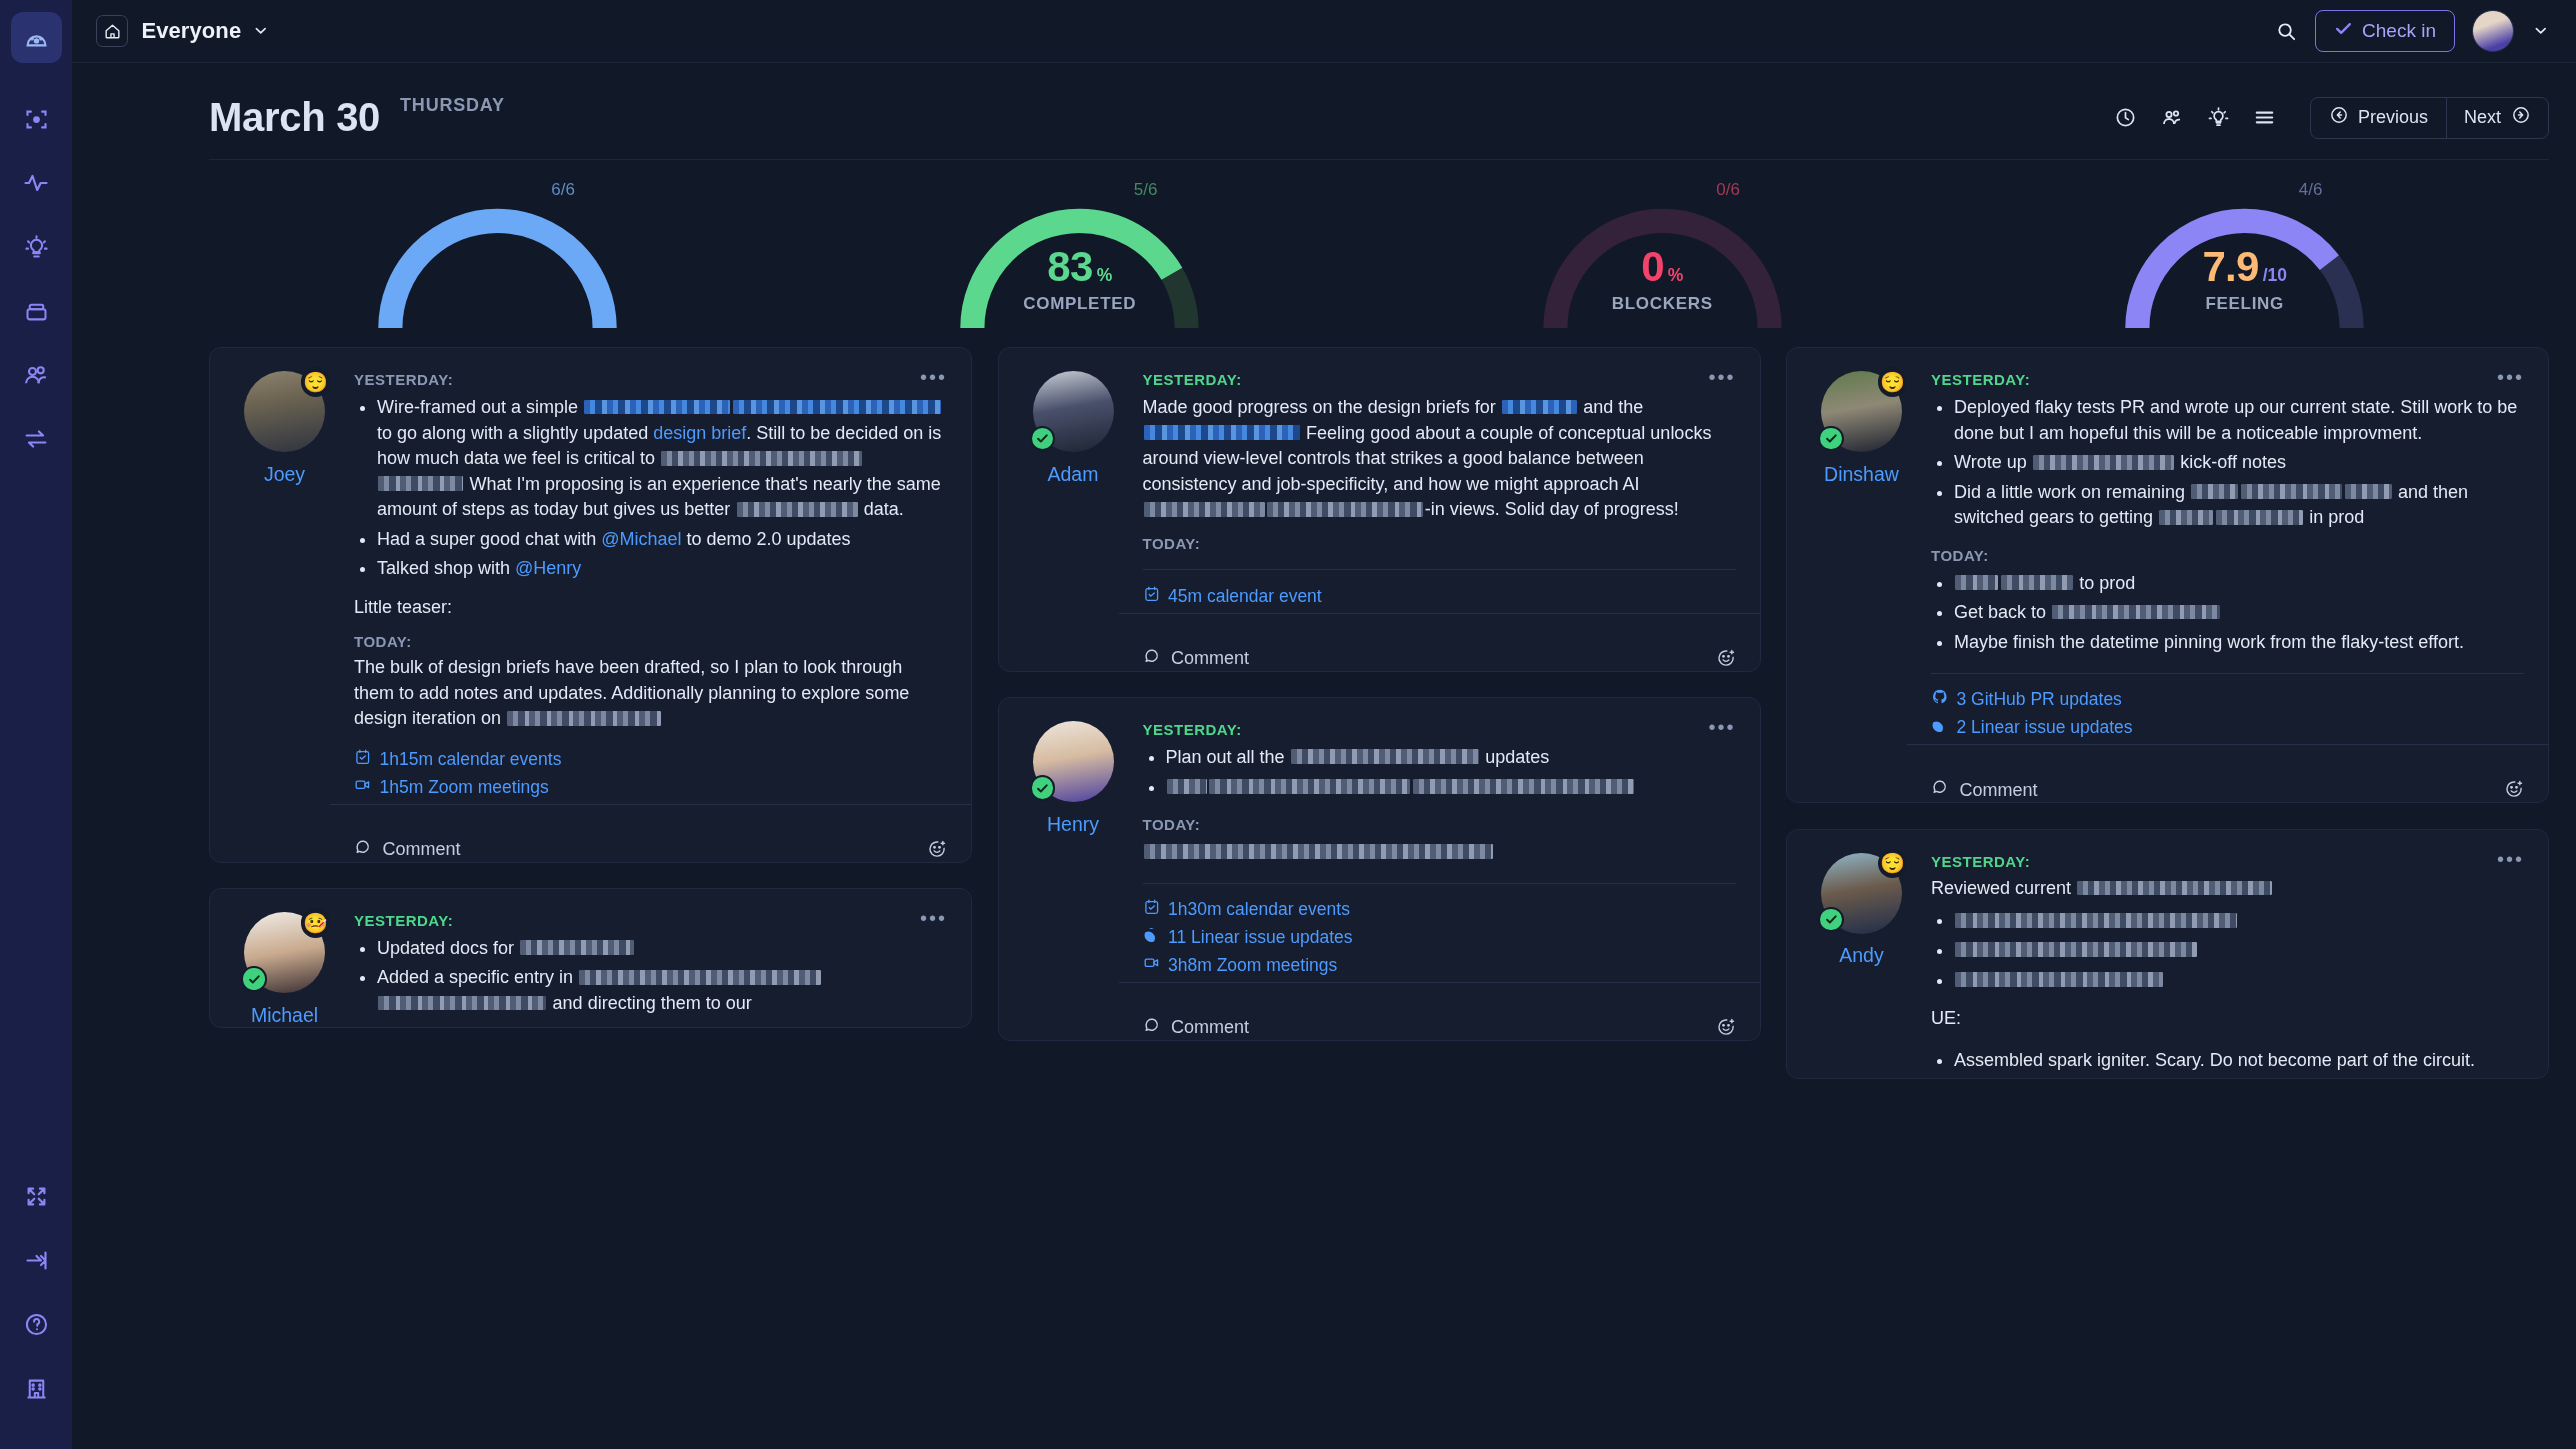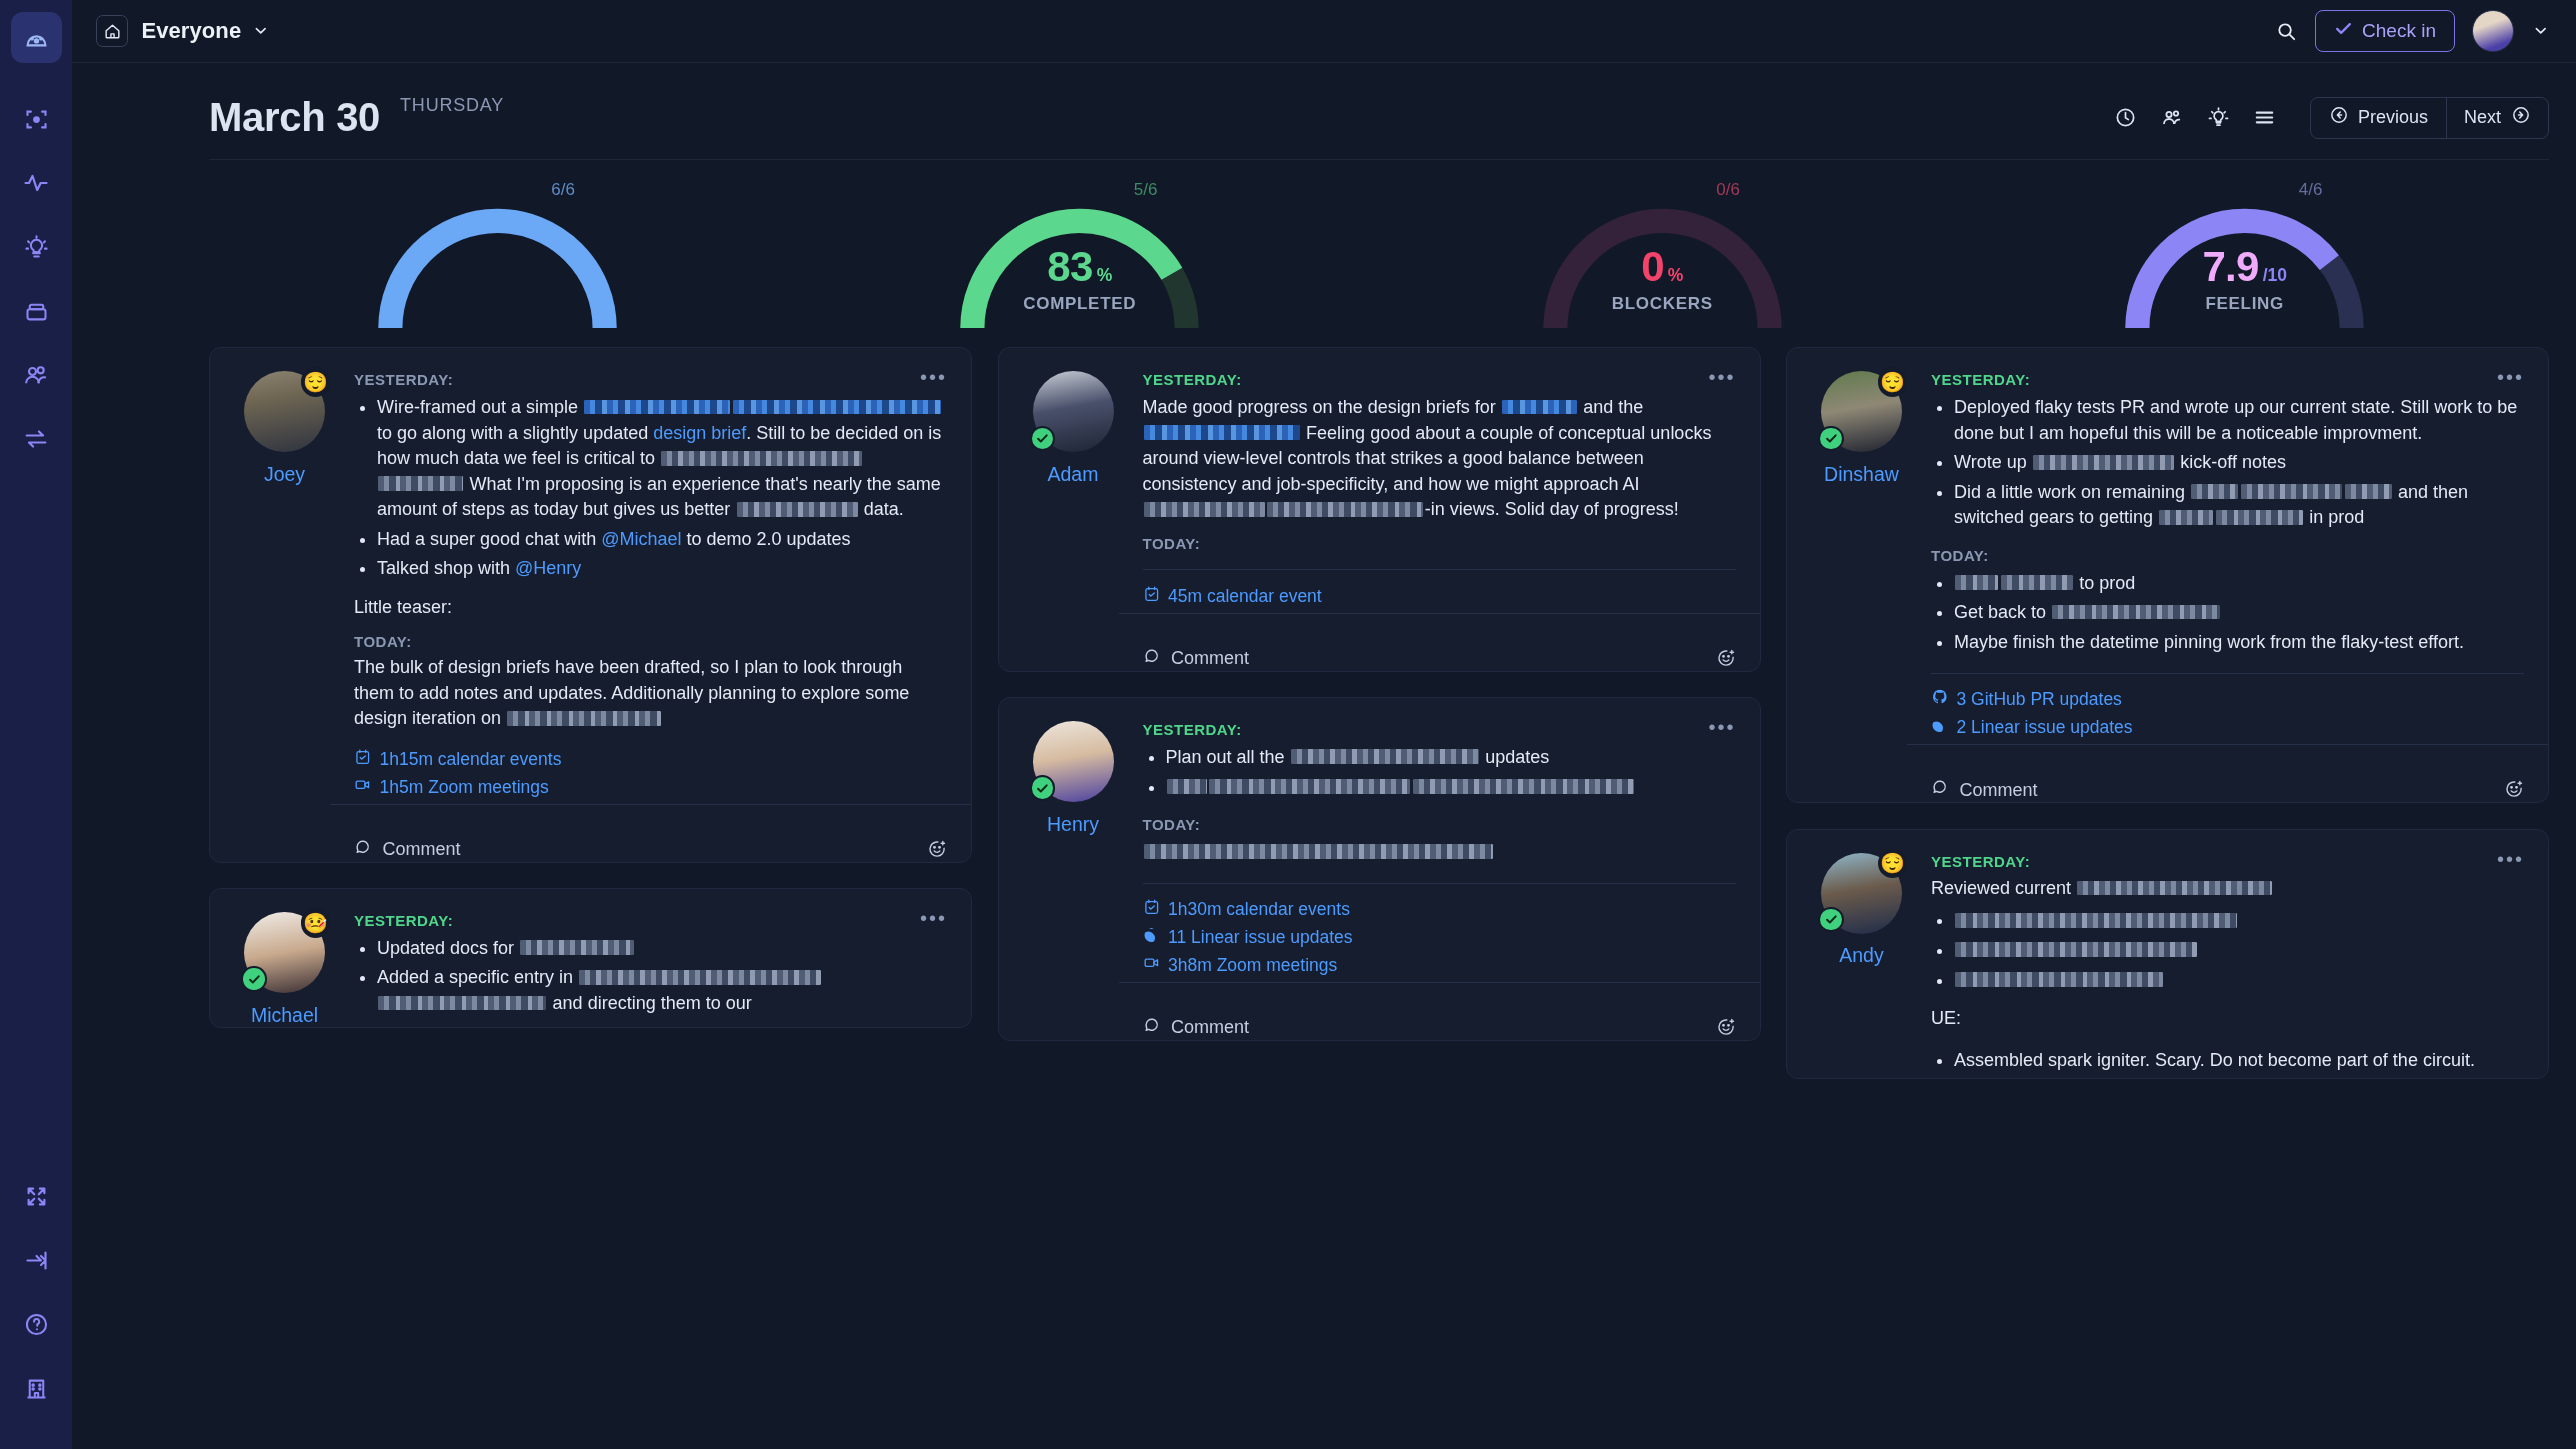--- a/index.html
+++ b/index.html
@@ -68,21 +68,21 @@
     border: 1.3px solid #2A3350;
   }
 
   
   .date-row {
     display: flex; 
     padding: 32px 27px 0 137px;
     gap: 8px;
   }
   .date-main { font-size: 40px; font-weight: 700; color: #DCE4F2; letter-spacing: -0.3px; }
-  .date-sub { font-size: 18px; font-weight: 400; color: #8B98B4; margin-left: 12px; letter-spacing: 0.8px; }
+  .date-sub { font-size: 18px; font-weight: 700; color: #8B98B4; margin-left: 12px; letter-spacing: 0.8px; }
   .date-tools { margin-left: auto; display: flex; align-items: center; gap: 23px; }
   .date-tools .icon-btn { color: #DCE4F2; }
   .prevnext {
     display: flex; border: 0.7px solid #2C374F; border-radius: 8px; overflow: hidden;
     margin-left: 10.7px;
   }
   .pn-btn {
     display: flex; align-items: center; gap: 9.4px;
     padding: 0 17.5px; height: 40px; color: #DCE4F2; font-size: 18px;
     background: transparent; border: none; cursor: pointer;
@@ -385,21 +385,21 @@
     </div>
 
     <div class="gauge">
       <div class="gauge-inner">
         <svg width="315" height="154" viewBox="0 0 470 230">
           <path d="M75 230 A160 160 0 0 1 395 230" fill="none" stroke="#2A3052" stroke-width="36"></path>
           <path id="arc3" d="M75 230 A160 160 0 0 1 395 230" fill="none" stroke="#8B85F5" stroke-width="36" stroke-dasharray="502.7254333496094" stroke-dashoffset="105.57234100341795"></path>
         </svg>
         <div class="gauge-frac" style="color:#646E9E">4/6</div>
         <div class="gauge-txt">
-          <span class="gauge-val" style="color:#f0abfc">7.9</span><span class="gauge-unit" style="color:#8B85F5">/10</span>
+          <span class="gauge-val" style="color:#fdba74">7.9</span><span class="gauge-unit" style="color:#8B85F5">/10</span>
           <div class="gauge-label">FEELING</div>
         </div>
       </div>
     </div>
   </div>
 
   <div class="columns">
 
     <div class="col">
 

